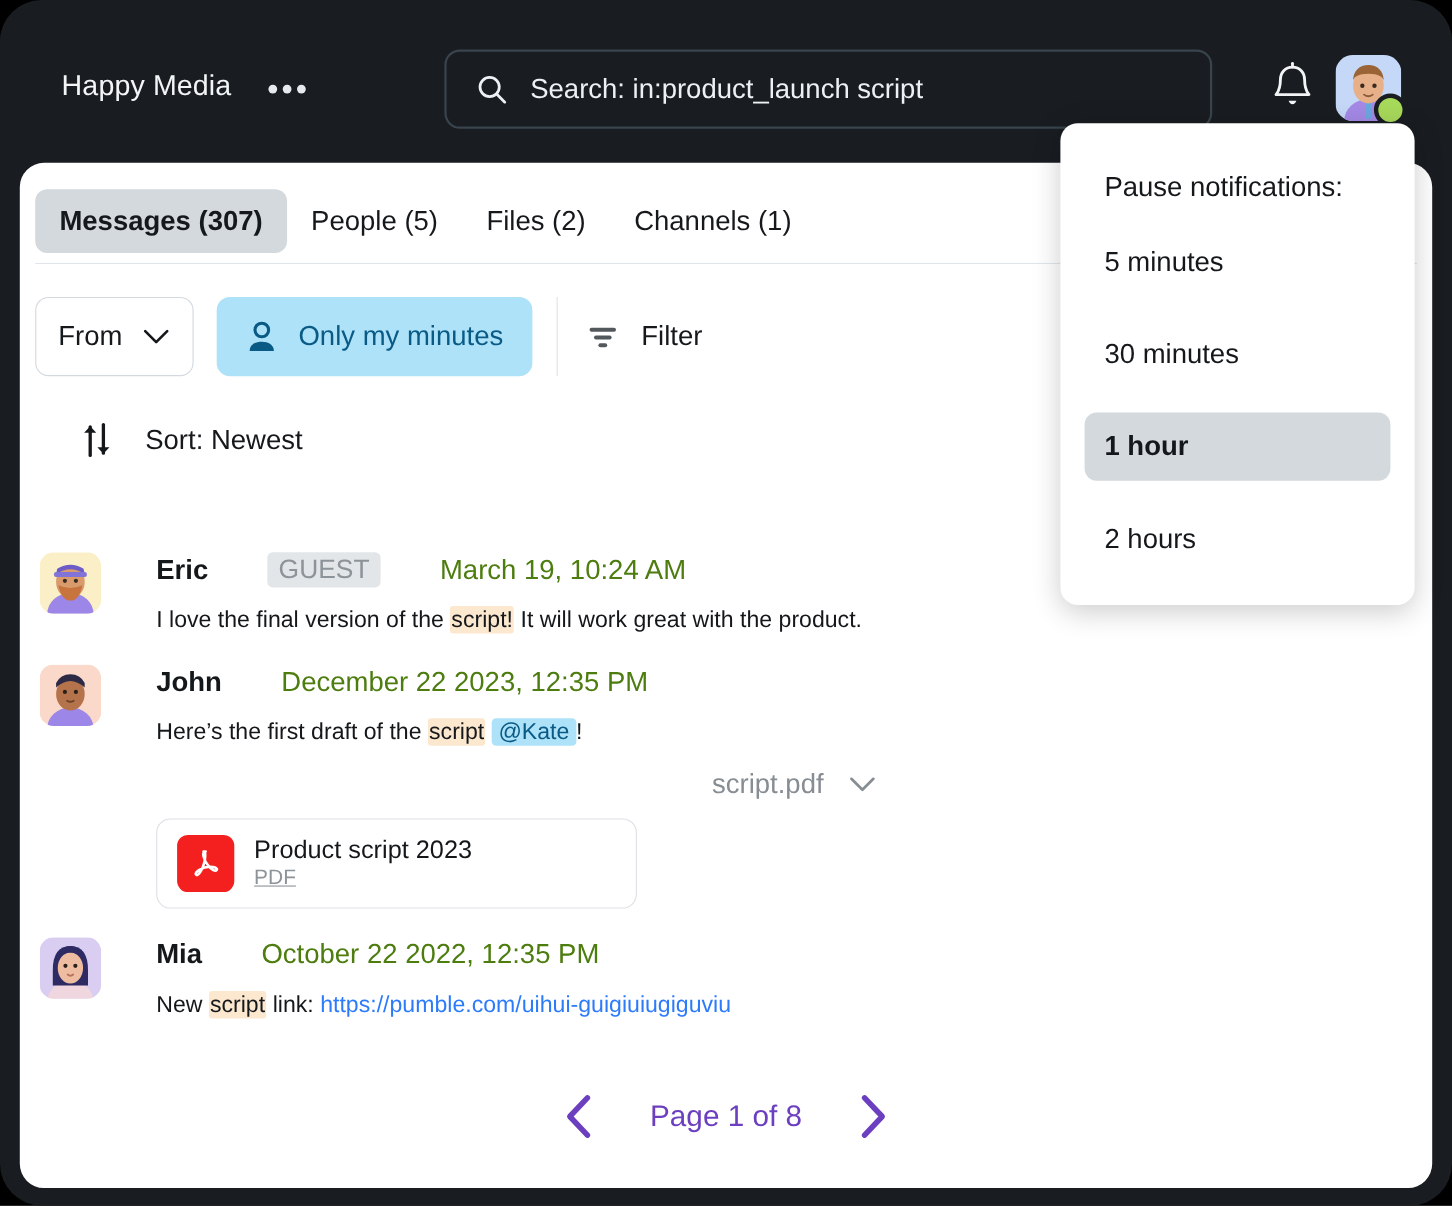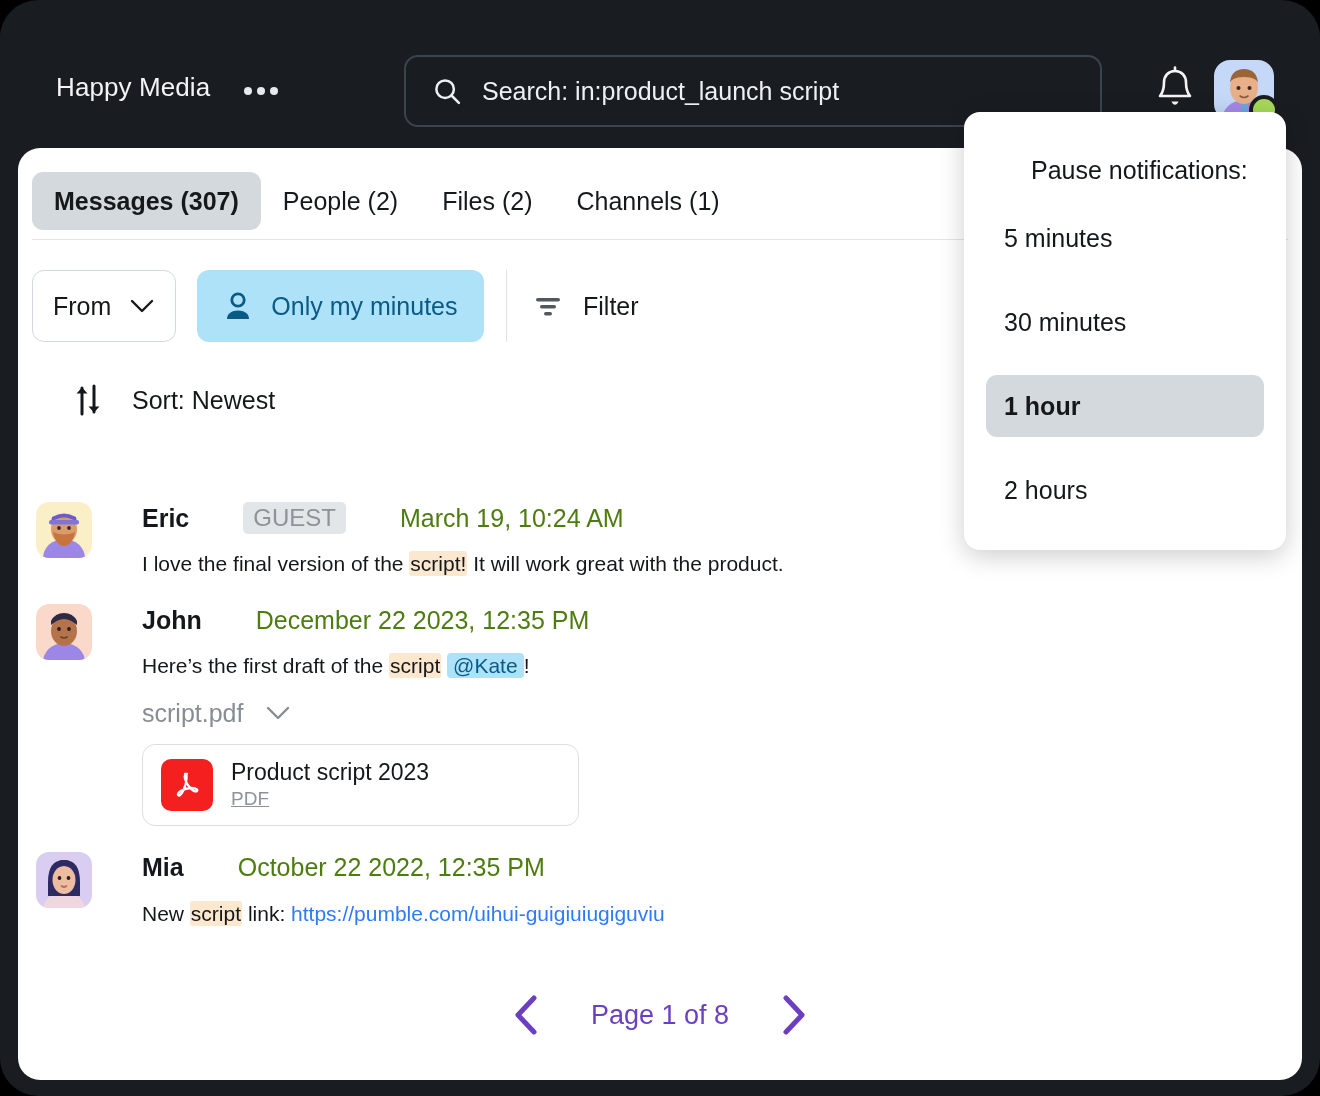--- a/index.html
+++ b/index.html
@@ -22,21 +22,21 @@
     width: 1320px;
     height: 1096px;
     background: #191D21;
     border-radius: 38px;
     overflow: hidden;
   }
 
   
   #topbar {
     position: absolute;
-    left: 0; top: 14px;
+    left: 0; top: 4px;
     width: 1320px;
     height: 176px;
     background: #191D21;
   }
   #workspace-name {
     position: absolute;
     left: 56px; top: 58px;
     font-size: 26px;
     color: #F2F4F6;
     letter-spacing: .1px;
@@ -296,20 +296,21 @@
     color: #2C7BFB;
     text-decoration: none;
   }
   .attachment-name {
     margin-top: 18px;
     font-size: 25px;
     color: #868D93;
     display: flex;
     align-items: center;
     cursor: pointer;
+    justify-content: center;
   }
   .attachment-name .chev { margin-left: 22px; }
   .attachment-card {
     margin-top: 16px;
     width: 437px;
     height: 82px;
     box-sizing: border-box;
     border: 1.5px solid #DCE0E4;
     border-radius: 13px;
     display: flex;
@@ -366,21 +367,20 @@
     background: #FFFFFF;
     border-radius: 16px;
     box-shadow: 0 6px 26px rgba(0,0,0,.20);
     padding-top: 6px;
     box-sizing: border-box;
   }
   #notif-dropdown .dd-title {
     font-size: 25px;
     color: #15181B;
     padding: 38px 0 0 40px;
-    margin-left: 27px;
   }
   .dd-item {
     margin: 0 22px;
     height: 62px;
     display: flex;
     align-items: center;
     padding-left: 18px;
     border-radius: 11px;
     font-size: 25px;
     color: #15181B;
@@ -440,21 +440,21 @@
         </svg>
       </div>
       <div id="status-dot"></div>
     </div>
   </div>
 
   <div id="content-panel">
 
     <div id="tabs">
       <div class="tab active">Messages (307)</div>
-      <div class="tab">People (2)</div>
+      <div class="tab">People (5)</div>
       <div class="tab">Files (2)</div>
       <div class="tab">Channels (1)</div>
     </div>
     <div id="tabs-divider"></div>
 
     <div id="filter-row">
 
       <div class="filter-select">
         <span class="label">From</span>
         <svg class="chev" width="26" height="16" viewBox="0 0 26 16" fill="none">

